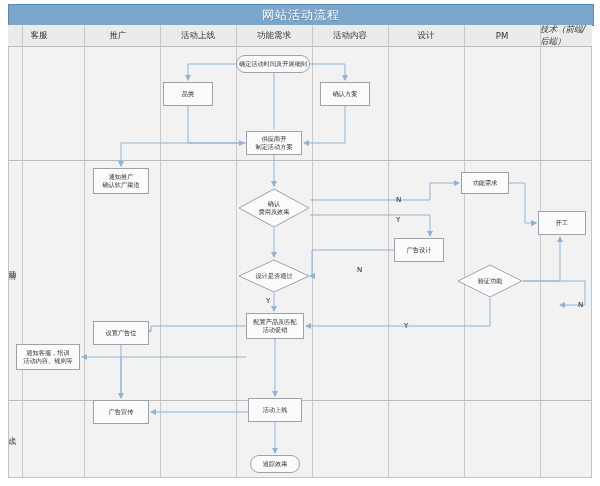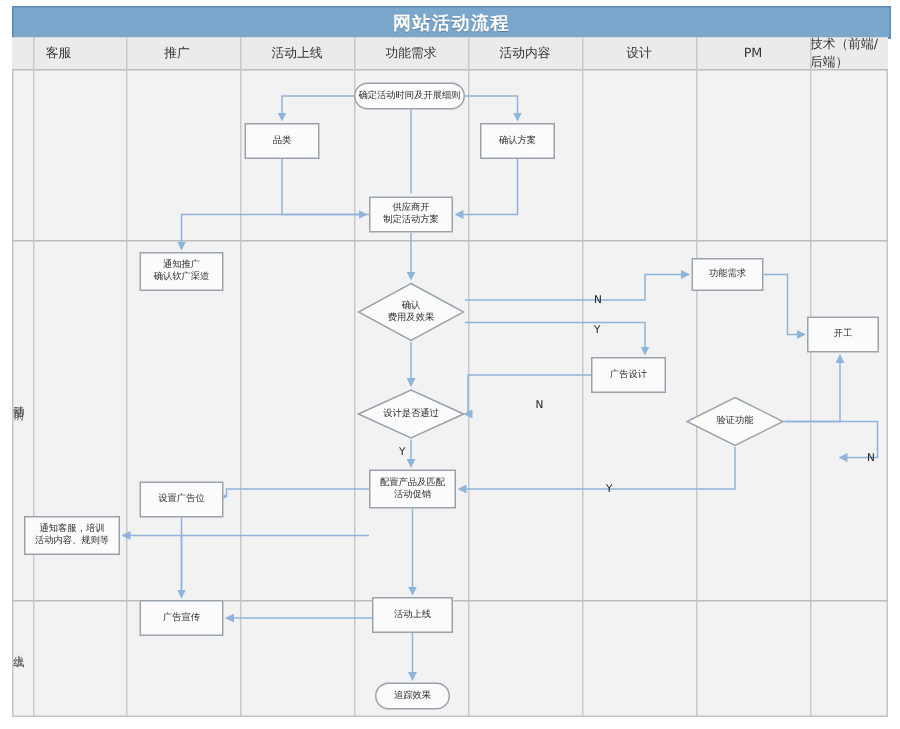--- a/index.html
+++ b/index.html
@@ -12,21 +12,21 @@
   #root{position:relative;width:600px;height:486px;background:#ffffff;}
 
   
   .titlebar{
     position:absolute;left:8px;top:4px;width:584px;height:20px;
     background:#7ba7cc;
     border:1px solid #5b8ab5;
     display:flex;align-items:center;justify-content:center;
   }
   .titlebar .ttl{
-    color:#ffffff;font-size:12px;font-weight:bold;letter-spacing:1px;
+    color:#ffffff;font-size:12px;font-weight:normal;letter-spacing:1px;
     text-shadow:0 1px 0 rgba(0,0,0,.25);
   }
 
   
   .frame{
     position:absolute;left:8px;top:25px;width:584px;height:453px;
     background:#f2f2f2;
     border:1px solid #c4c4c4;
     box-sizing:border-box;
   }
@@ -98,21 +98,21 @@
   <div class="headerrow"></div>
 
   <div id="columns">
       <div class="colhead" style="left: 1px; width: 76px;">客服</div>
       <div class="colhead" style="left: 80px; width: 76px;">推广</div>
       <div class="colhead" style="left: 160px; width: 76px;">活动上线</div>
       <div class="colhead" style="left: 236px; width: 76px;">功能需求</div>
       <div class="colhead" style="left: 312px; width: 76px;">活动内容</div>
       <div class="colhead" style="left: 388px; width: 76px;">设计</div>
       <div class="colhead" style="left: 464px; width: 76px;">PM</div>
-      <div class="colhead" style="left: 540px; width: 52px;">技术（前端/后端）</div>
+      <div class="colhead" style="left: 540px; width: 52px; font-style: italic;">技术（前端/后端）</div>
     </div>
   <div id="gridlines">
       <div class="vline" style="left: 84px;"></div>
       <div class="vline" style="left: 160px;"></div>
       <div class="vline" style="left: 236px;"></div>
       <div class="vline" style="left: 312px;"></div>
       <div class="vline" style="left: 388px;"></div>
       <div class="vline" style="left: 464px;"></div>
       <div class="vline" style="left: 540px;"></div>
       <div class="hline" style="top: 160px;"></div>

